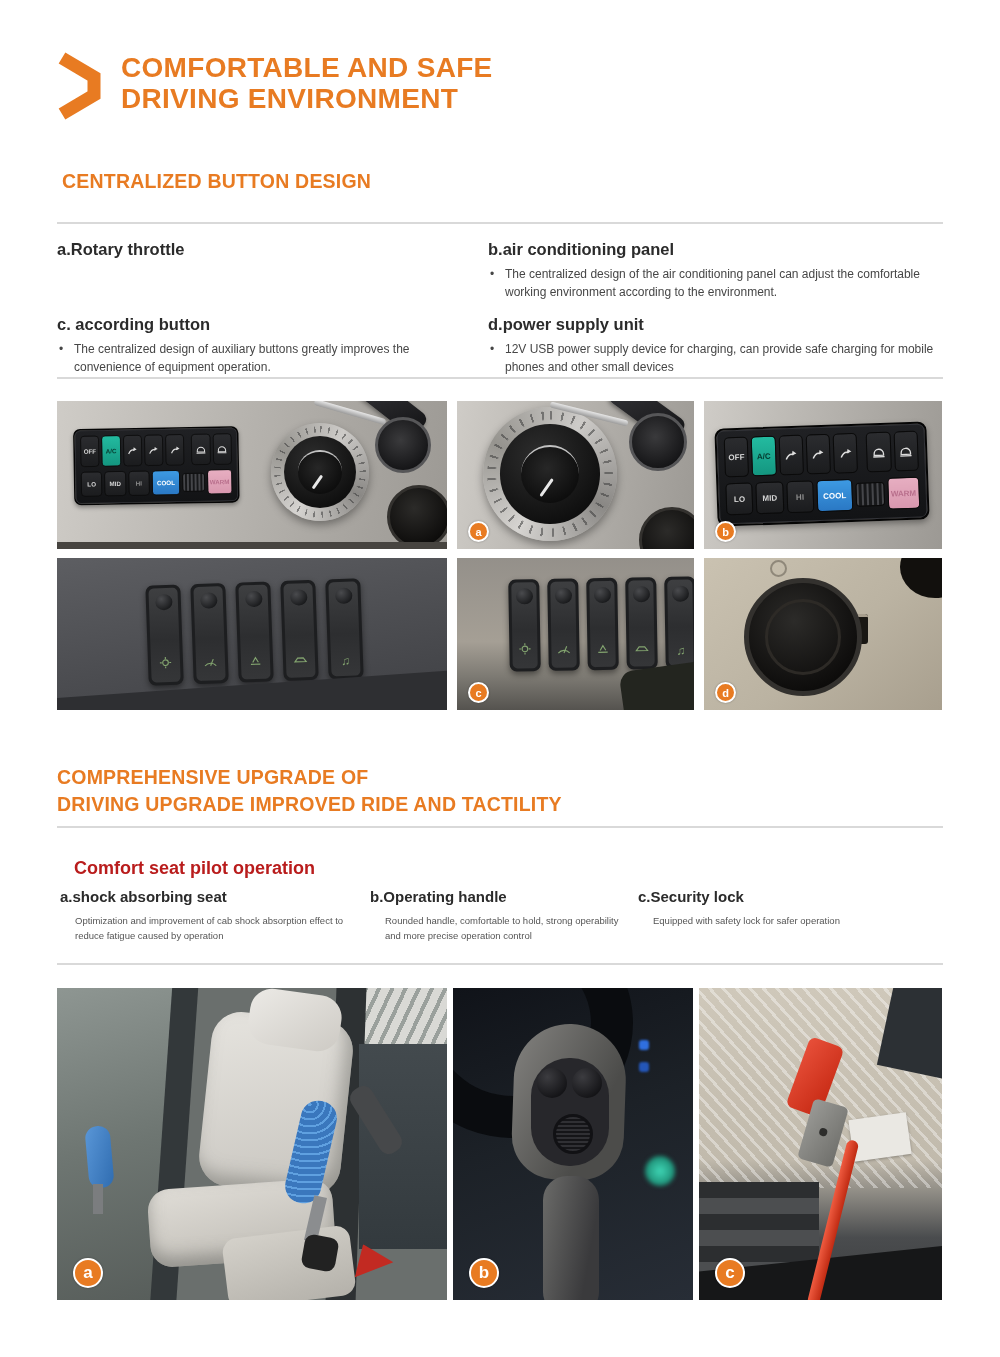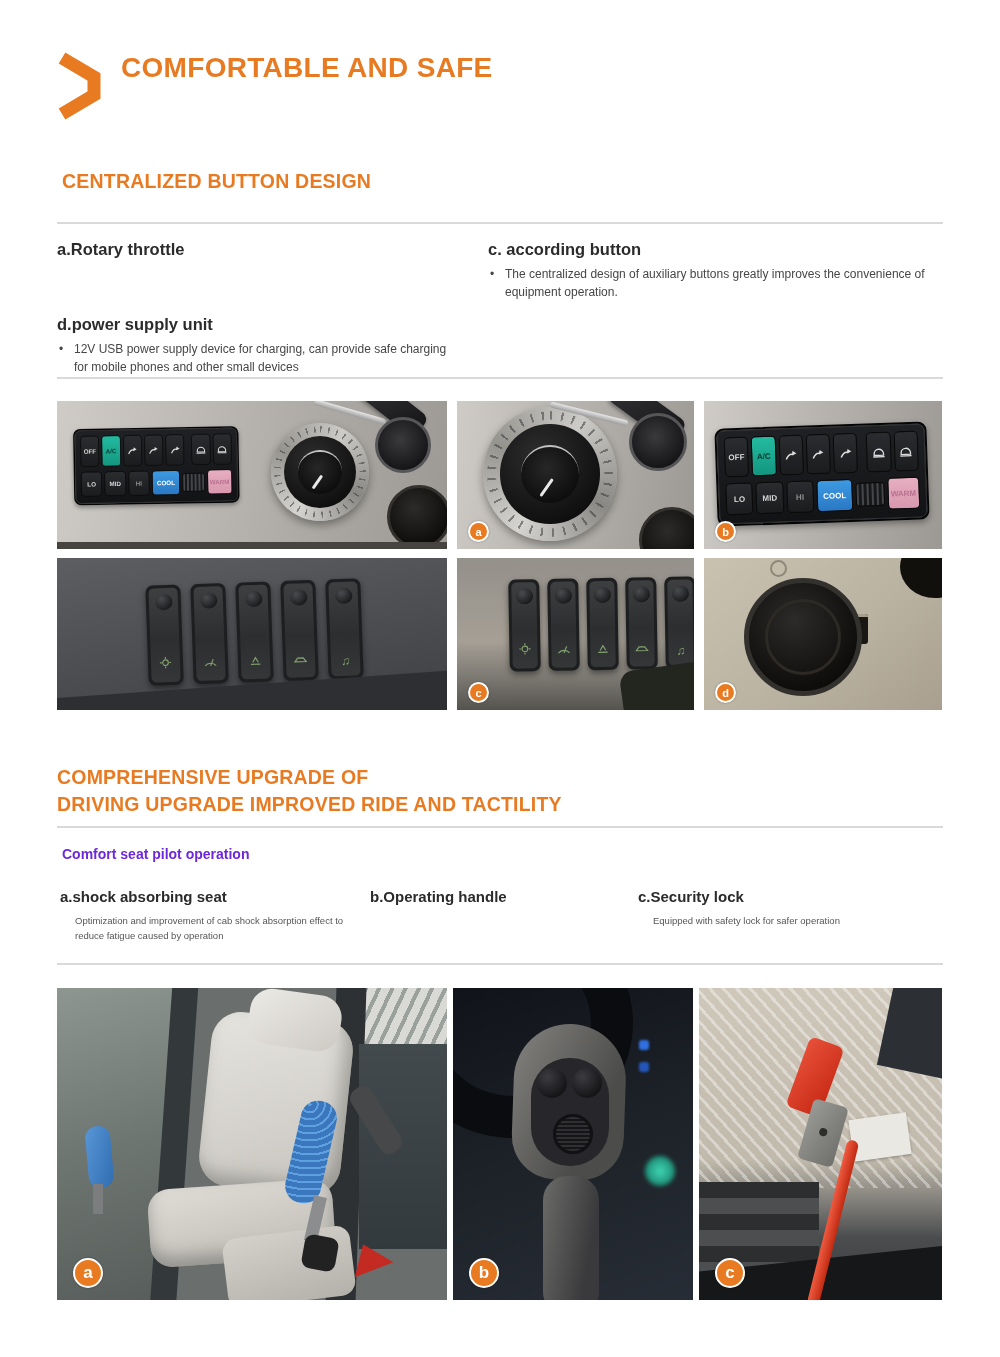--- a/index.html
+++ b/index.html
@@ -15,21 +15,21 @@
   h2.orange{position:absolute;margin:0;color:var(--orange);font-size:19.5px;letter-spacing:.2px;}
   .sec1-h{left:62px;top:170px;}
   .sec2-h{left:57px;top:764px;line-height:27px;}
   .rule{position:absolute;left:57px;width:886px;border:none;border-top:2px solid #d9d9d9;margin:0;}
   
   .feat-grid{position:absolute;left:57px;top:232px;width:886px;display:grid;grid-template-columns:395px 455px;column-gap:36px;row-gap:6px;}
   .feat h3{margin:8px 0 6px;font-size:16.5px;color:#2b2b2b;}
   .feat ul{margin:0;padding:0;list-style:none;}
   .feat li{font-size:12px;color:#464646;line-height:1.5;padding-left:17px;position:relative;}
   .feat li::before{content:"•";position:absolute;left:2px;top:0;color:#464646;}
-  .subhead{position:absolute;left:62px;top:846px;margin:0;font-size:14px;color:#6d28d9;}
+  .subhead{position:absolute;left:62px;top:846px;margin:12px;font-size:18px;color:#b91c1c;}
   .feat3{position:absolute;left:60px;top:888px;width:880px;display:grid;grid-template-columns:310px 268px 302px;}
   .feat3 h4{margin:0 0 9px;font-size:15px;color:#2b2b2b;}
   .feat3 p{margin:0 0 0 15px;font-size:9.5px;color:#555;line-height:1.55;}
   
   .grid1{position:absolute;left:57px;top:401px;display:grid;grid-template-columns:390px 237px 238px;grid-template-rows:148px 152px;gap:9px 10px;}
   .grid2{position:absolute;left:57px;top:988px;display:grid;grid-template-columns:390px 240px 243px;gap:6px;height:312px;}
   .ph{position:relative;overflow:hidden;}
   .silver{background:linear-gradient(100deg,#cfccc7 0%,#bcb9b4 35%,#aaa7a2 70%,#9c9994 100%);}
   .bdg{position:absolute;z-index:9;background:var(--orange);color:#fff;border:2px solid #fff;border-radius:50%;display:flex;align-items:center;justify-content:center;font-weight:bold;box-shadow:0 0 2px rgba(0,0,0,.35);}
   .bdg.sm{left:11px;bottom:7px;width:17px;height:17px;font-size:11px;}
@@ -72,29 +72,36 @@
 </style>
 </head>
 <body>
 
 <div class="hdr">
   <svg class="chev" width="46" height="68" viewBox="0 0 46 68">
     <polyline points="7,6 39,25 39,43 7,62" fill="none" stroke="#e87b22" stroke-width="13"></polyline>
   </svg>
   <div class="title">
     <span>COMFORTABLE AND SAFE</span><br>
+    <span>DRIVING ENVIRONMENT</span>
   </div>
 </div>
 
 <h2 class="orange sec1-h">CENTRALIZED BUTTON DESIGN</h2>
 <hr class="rule" style="top:222px">
 
 <div class="feat-grid">
   <div class="feat">
     <h3>a.Rotary throttle</h3>
+  </div>
+  <div class="feat">
+    <h3>b.air conditioning panel</h3>
+    <ul>
+        <li>The centralized design of the air conditioning panel can adjust the comfortable working environment according to the environment.</li>
+      </ul>
   </div>
   <div class="feat">
     <h3>c. according button</h3>
     <ul>
         <li>The centralized design of auxiliary buttons greatly improves the convenience of equipment operation.</li>
       </ul>
   </div>
   <div class="feat">
     <h3>d.power supply unit</h3>
     <ul>
@@ -321,20 +328,21 @@
 <hr class="rule" style="top:826px">
 <h3 class="subhead">Comfort seat pilot operation</h3>
 
 <div class="feat3">
   <div>
     <h4>a.shock absorbing seat</h4>
     <p style="width:275px;">Optimization and improvement of cab shock absorption effect to reduce fatigue caused by operation</p>
   </div>
   <div>
     <h4>b.Operating handle</h4>
+    <p style="width:235px;">Rounded handle, comfortable to hold, strong operability and more precise operation control</p>
   </div>
   <div>
     <h4>c.Security lock</h4>
     <p style="width:260px;">Equipped with safety lock for safer operation</p>
   </div>
 </div>
 <hr class="rule" style="top:963px">
 
 <div class="grid2">
 

